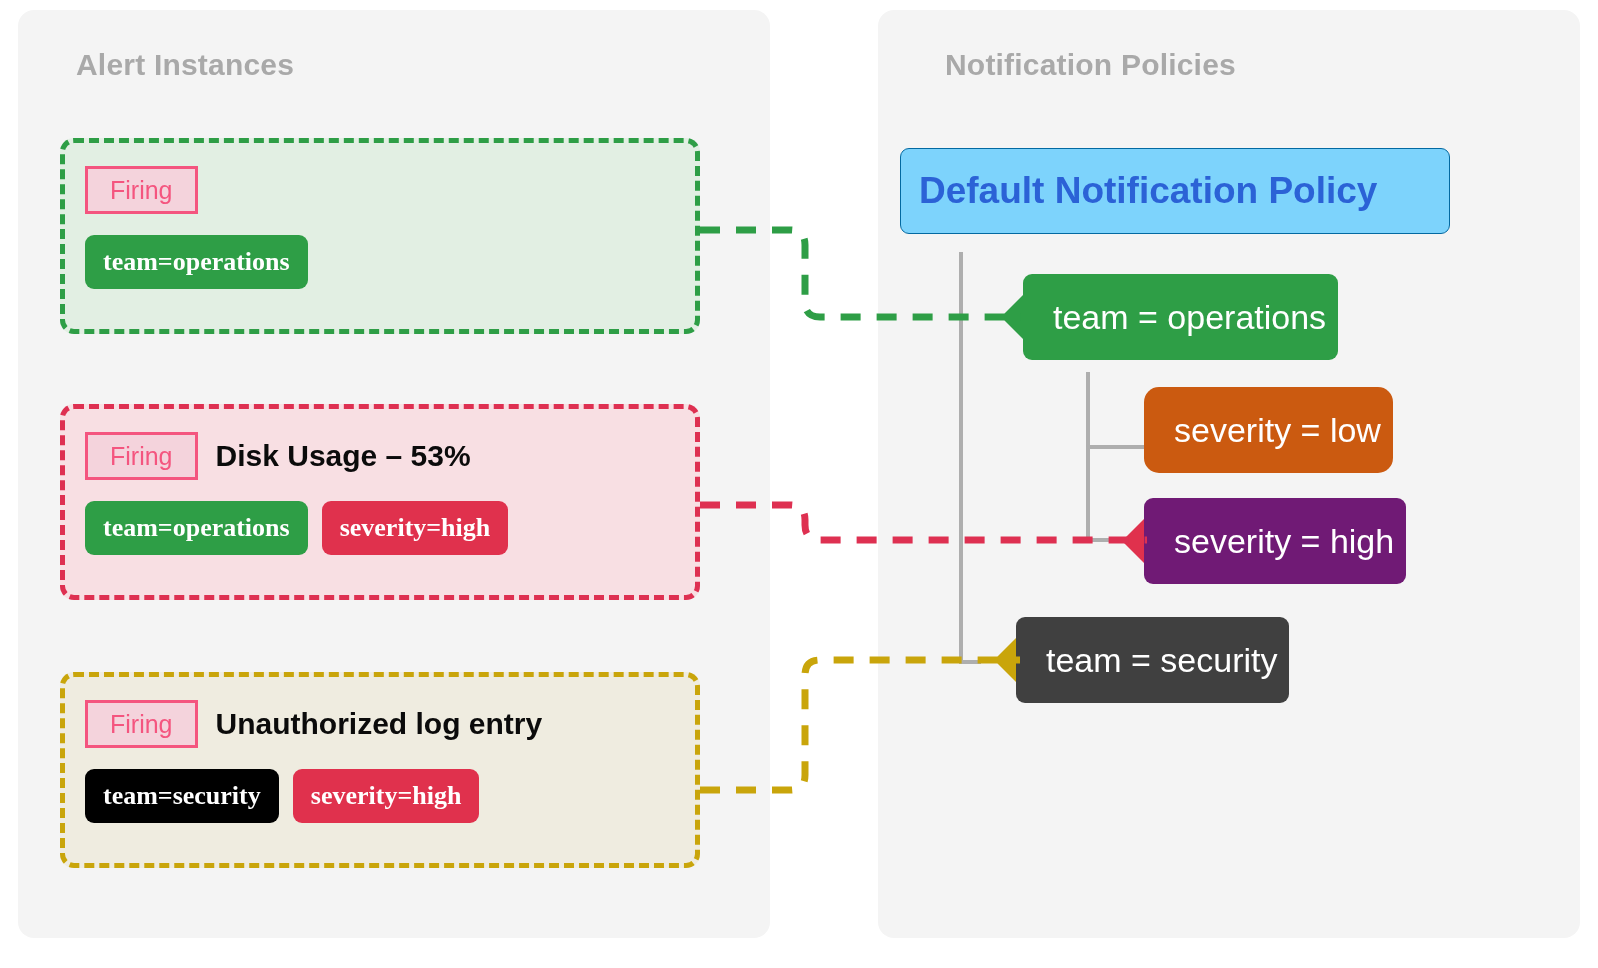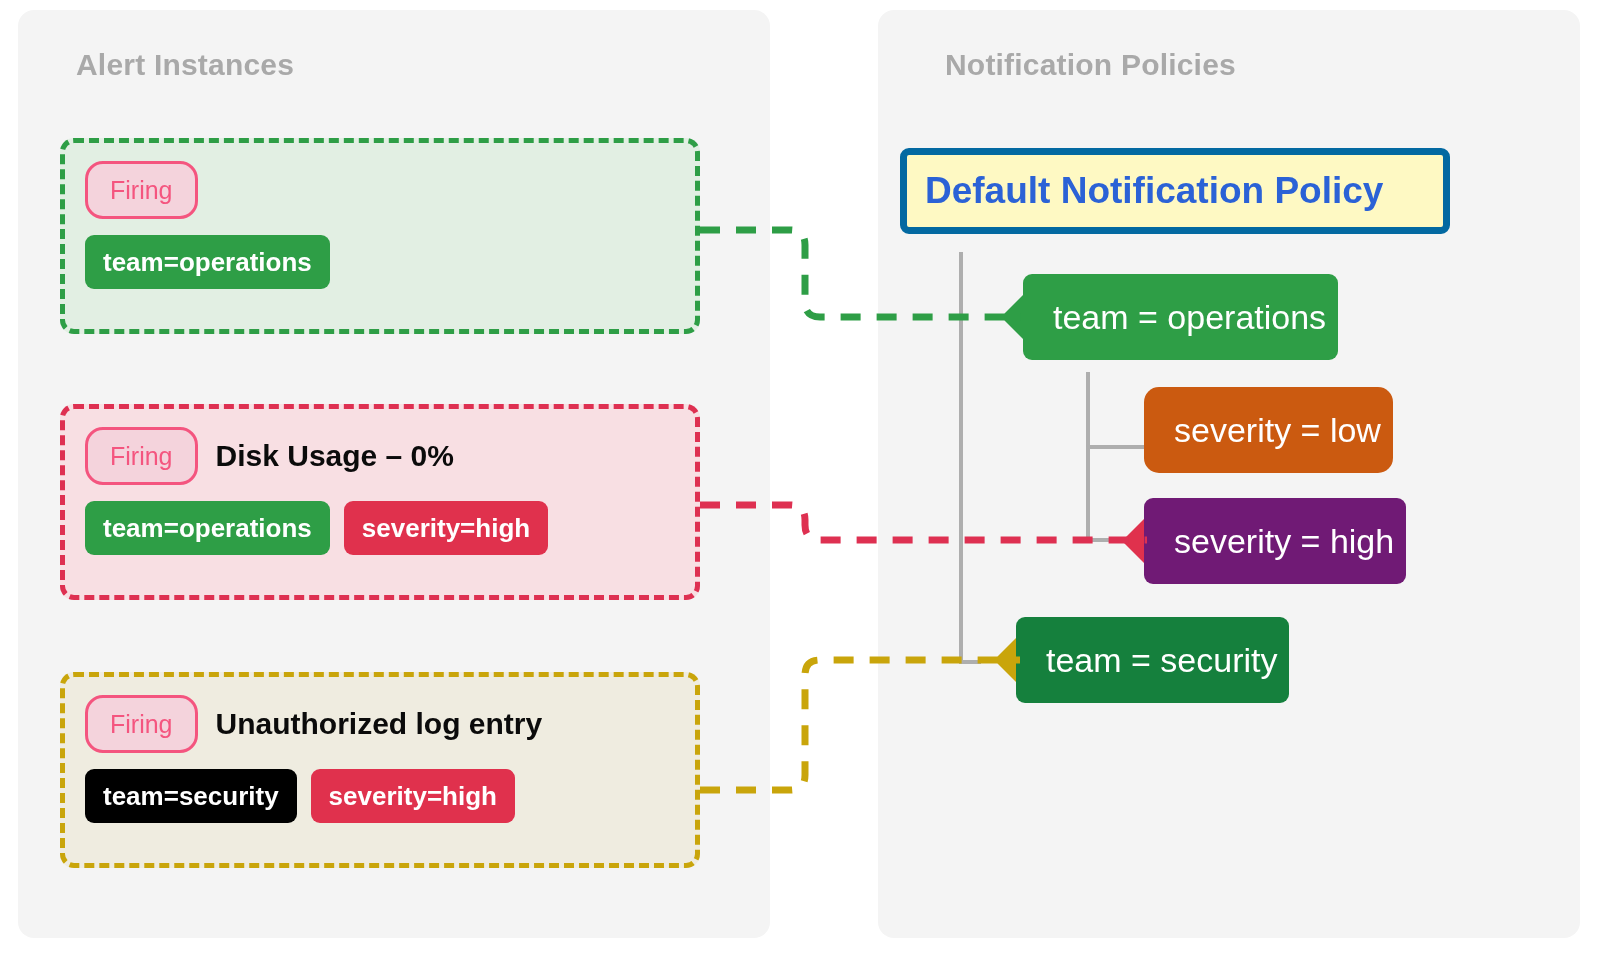--- a/index.html
+++ b/index.html
@@ -57,41 +57,42 @@
   .alert-row-top {
     display: flex;
     align-items: center;
     gap: 18px;
     height: 62px;
   }
   .firing-badge {
     display: inline-flex;
     align-items: center;
     justify-content: center;
-    height: 58px;
+    height: 48px;
     padding: 12px 22px;
     border: 3px solid #F4557F;
     background: #f4d3dc;
-    border-radius: 18px;
+    border-radius: 0;
     color: #F4557F;
     font-size: 25px;
     font-weight: 400;
     box-sizing: border-box;
   }
   .alert-title {
     font-size: 30px;
     font-weight: 700;
     color: #0b0b0b;
     white-space: nowrap;
   }
   .alert-row-labels {
     display: flex;
     align-items: center;
     gap: 14px;
     margin-top: 14px;
+    font-family: Liberation Serif, serif;
   }
   .label-chip {
     display: inline-flex;
     align-items: center;
     height: 54px;
     padding: 0 18px;
     border-radius: 9px;
     color: #ffffff;
     font-size: 26px;
     font-weight: 700;
@@ -103,22 +104,22 @@
   .chip-yellow { background: #000000; }
 
   
   #policy-root {
     position: absolute;
     left: 900px;
     top: 148px;
     width: 550px;
     height: 86px;
     box-sizing: border-box;
-    border: 7px solid #0369a1;
-    background: #fef9c3;
+    border: 1px solid #0369a1;
+    background: #7dd3fc;
     border-radius: 9px;
     display: flex;
     align-items: center;
     padding-left: 18px;
   }
   #policy-root span {
     font-size: 37px;
     font-weight: 700;
     color: #2B62D6;
     white-space: nowrap;
@@ -145,21 +146,21 @@
     top: 50%;
     transform: translateY(-50%);
     width: 0; height: 0;
     border-top: 22px solid transparent;
     border-bottom: 22px solid transparent;
     border-right: 22px solid currentColor;
   }
   .tag-green  { background: #2E9E46; color: #2E9E46; }
   .tag-orange { background: #CB5A10; color: #CB5A10; border-radius: 15px; }
   .tag-red    { background: #701a75; color: #E0314D; }
-  .tag-yellow { background: #15803d; color: #C9A50B; }
+  .tag-yellow { background: #404040; color: #C9A50B; }
   .policy-tag > span { color: #ffffff; }
 
   #policy-tag-0 { left: 1023px; top: 274px; }   
   #policy-tag-1 { left: 1144px; top: 387px; }   
   #policy-tag-2 { left: 1144px; top: 498px; }   
   #policy-tag-3 { left: 1016px; top: 617px; }   
 
   
   .tree-line { position: absolute; background: #aeaeae; }
   #tree-trunk      { left: 959px;  top: 252px; width: 4px;  height: 412px; }
@@ -198,21 +199,21 @@
       <span class="firing-badge">Firing</span>
     </div>
     <div class="alert-row-labels">
       <span class="label-chip chip-green">team=operations</span>
     </div>
   </div>
 
   <div class="alert-card" id="alert-card-1" style="border-color: rgb(222, 48, 81); background: rgb(248, 223, 227);">
     <div class="alert-row-top">
       <span class="firing-badge">Firing</span>
-      <span class="alert-title">Disk Usage – 0%</span>
+      <span class="alert-title">Disk Usage – 53%</span>
     </div>
     <div class="alert-row-labels">
       <span class="label-chip chip-green">team=operations</span>
       <span class="label-chip chip-red">severity=high</span>
     </div>
   </div>
 
   <div class="alert-card" id="alert-card-2" style="border-color: rgb(201, 165, 11); background: rgb(239, 236, 224);">
     <div class="alert-row-top">
       <span class="firing-badge">Firing</span>

